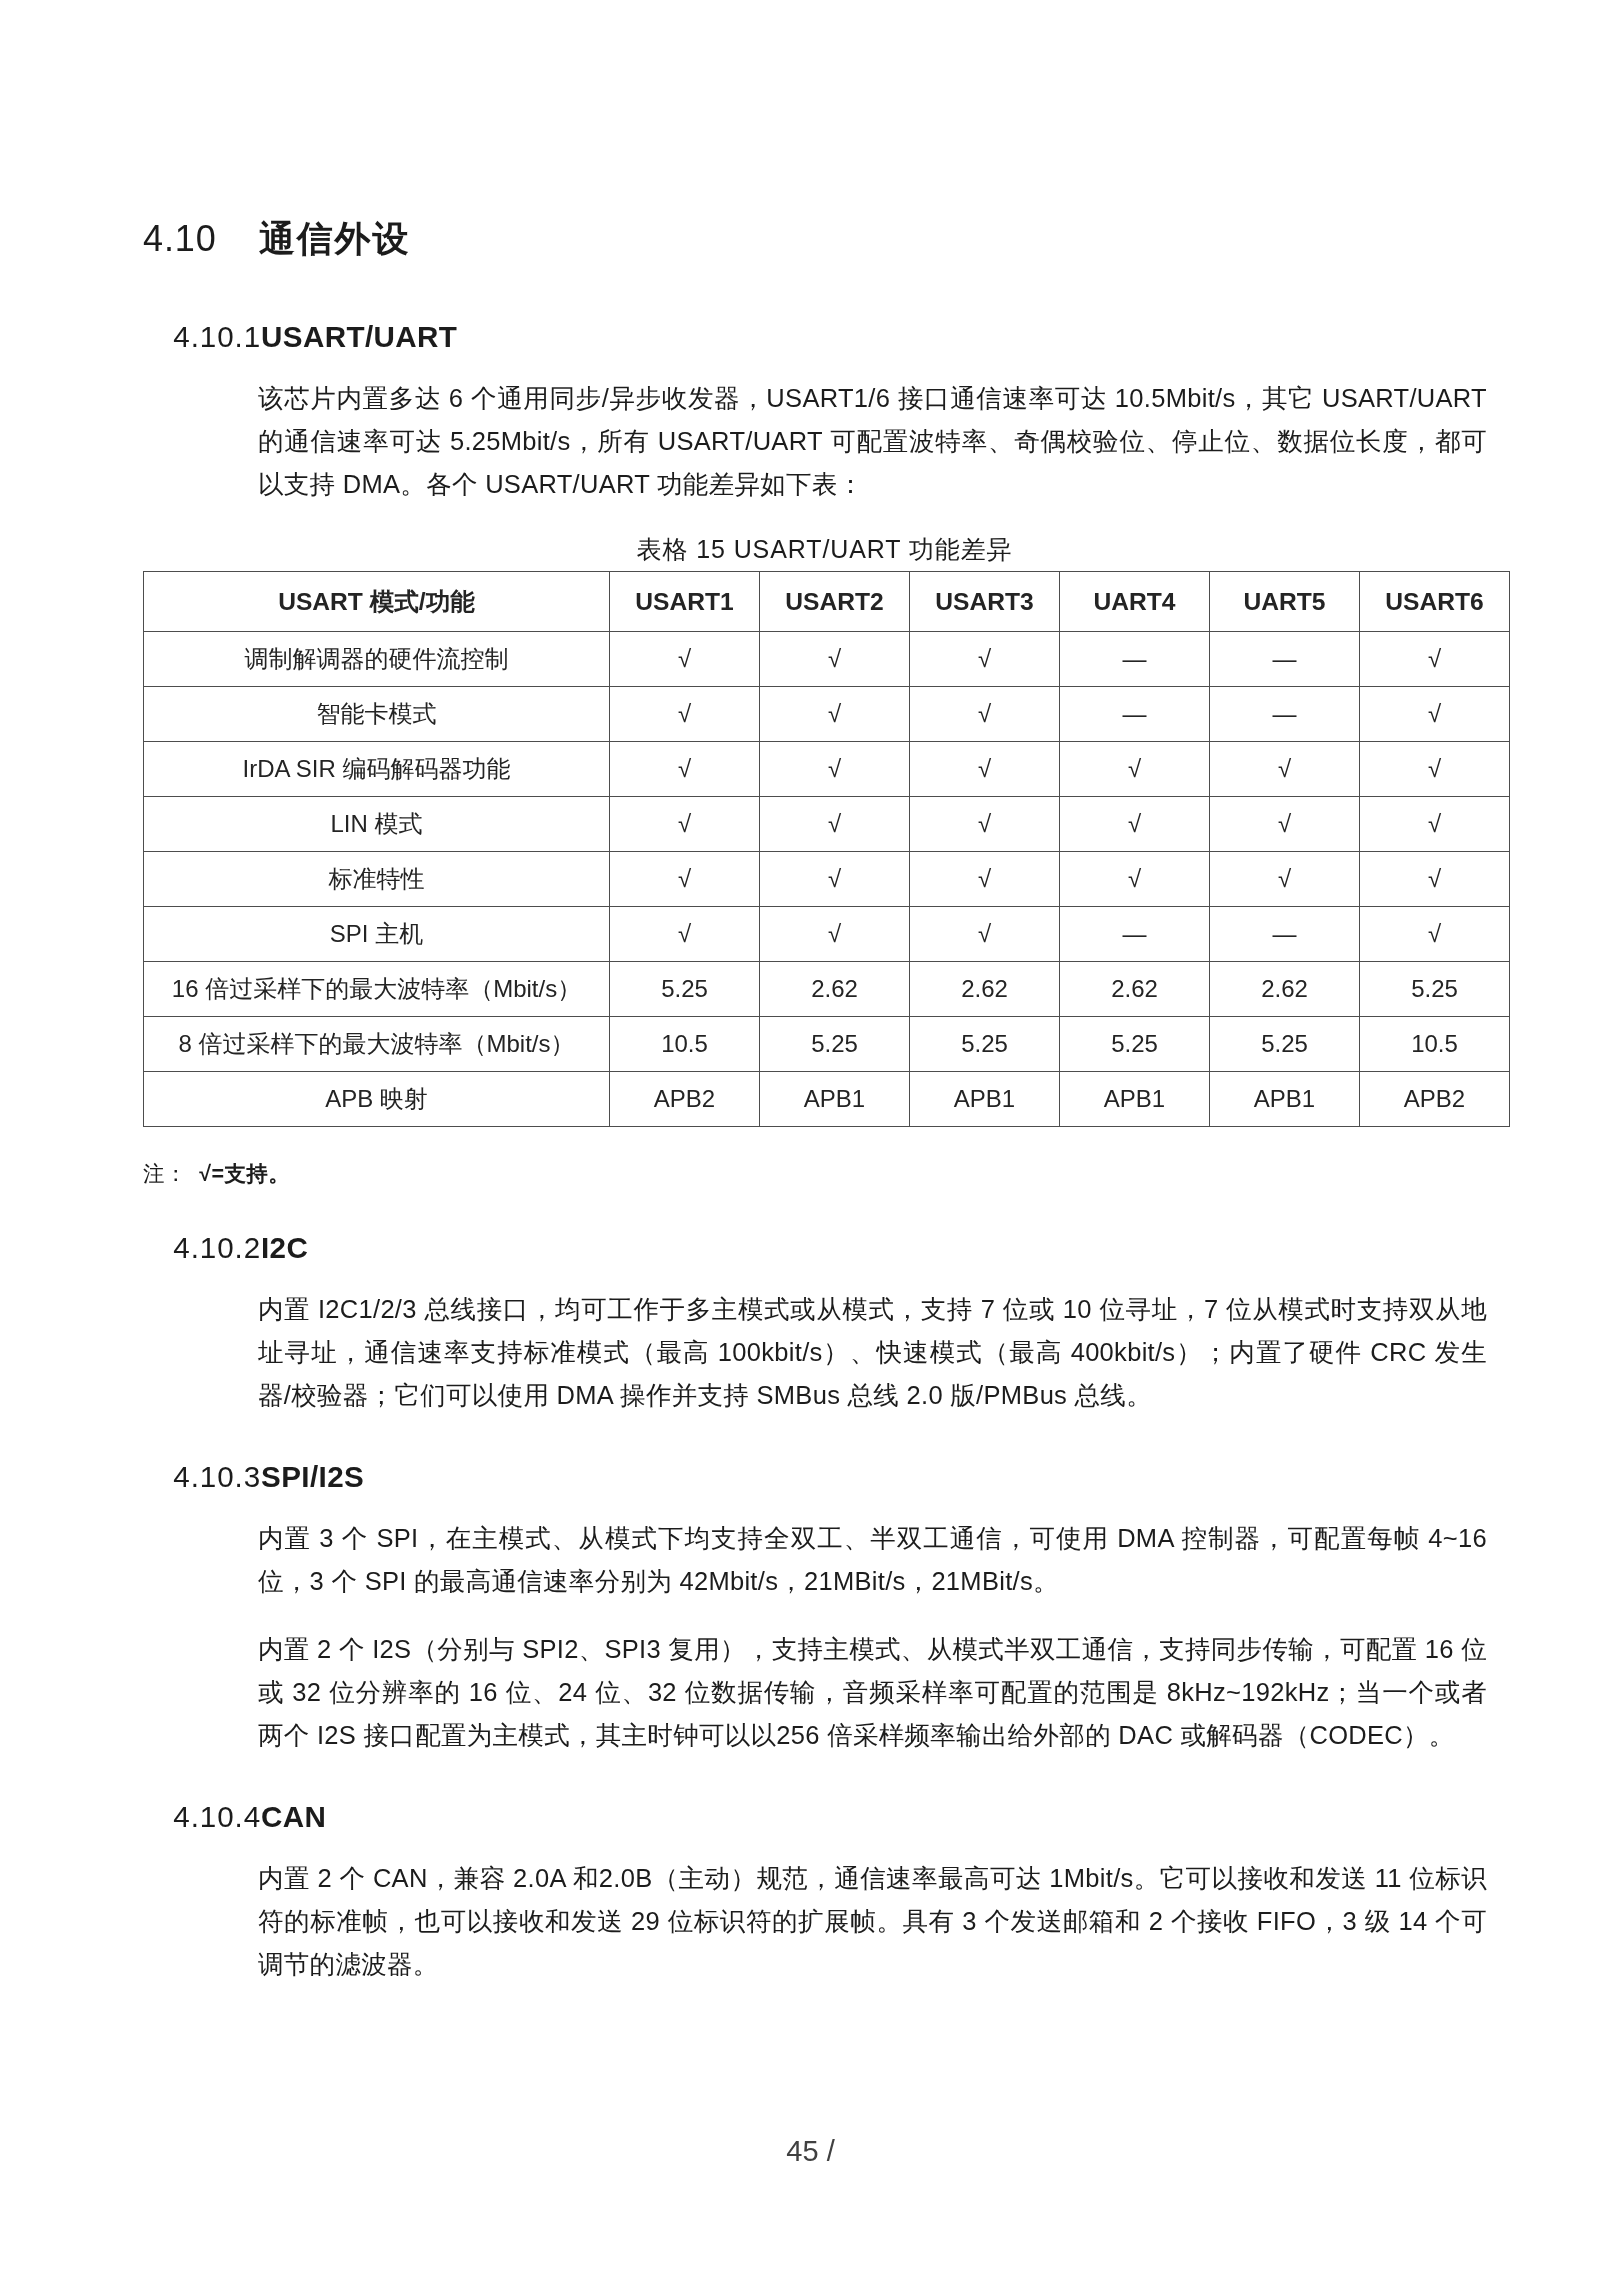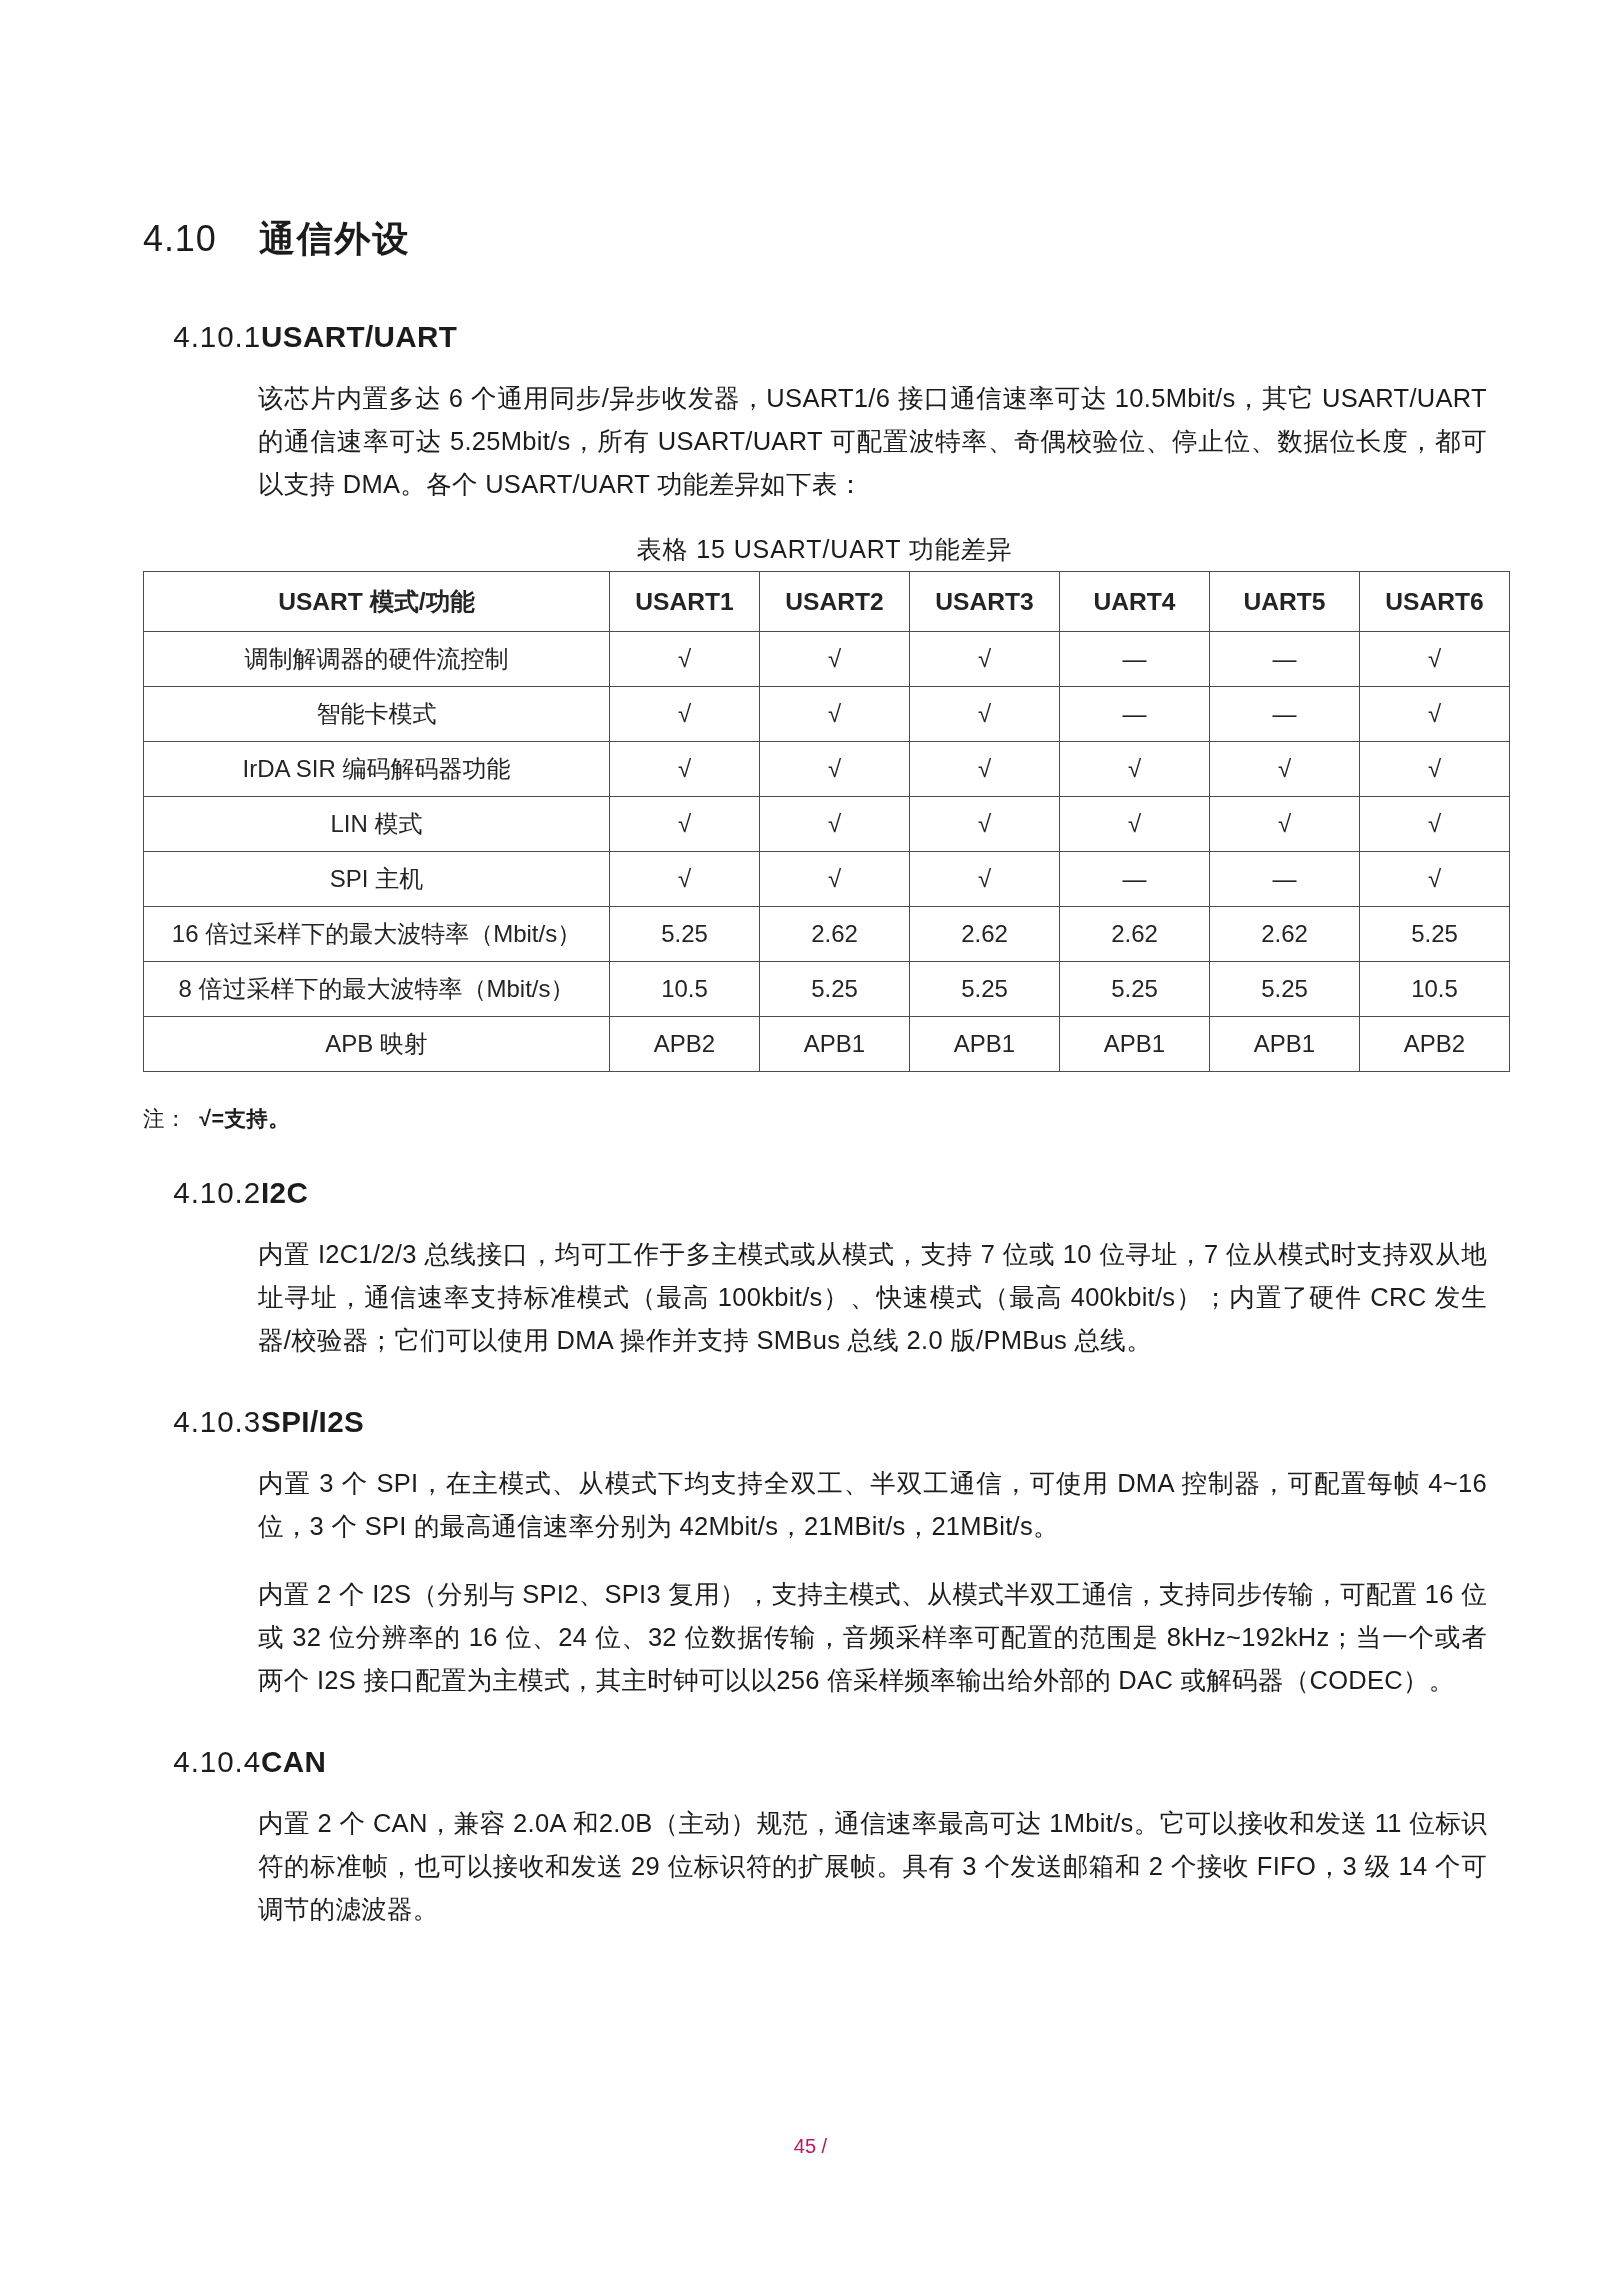--- a/index.html
+++ b/index.html
@@ -75,22 +75,22 @@
     font-size: 21.5px;
     letter-spacing: 0.4px;
   }
   p.note .note-strong { font-weight: bold; margin-left: 12.5px; }
   .footer {
     position: absolute;
     left: 0;
     top: 2135px;
     width: 100%;
     text-align: center;
-    font-size: 20px;
-    color: #be185d;
+    font-size: 29px;
+    color: #404040;
   }
 </style>
 </head>
 <body>
 
 <div class="page">
 
   <h1 class="sec">
     <span class="num">4.10</span>
     <span class="ttl">通信外设</span>
@@ -157,20 +157,29 @@
           <tr>
             <td>LIN 模式</td>
             <td>√</td>
             <td>√</td>
             <td>√</td>
             <td>√</td>
             <td>√</td>
             <td>√</td>
           </tr>
           <tr>
+            <td>标准特性</td>
+            <td>√</td>
+            <td>√</td>
+            <td>√</td>
+            <td>√</td>
+            <td>√</td>
+            <td>√</td>
+          </tr>
+          <tr>
             <td>SPI 主机</td>
             <td>√</td>
             <td>√</td>
             <td>√</td>
             <td>—</td>
             <td>—</td>
             <td>√</td>
           </tr>
           <tr>
             <td>16 倍过采样下的最大波特率（Mbit/s）</td>

